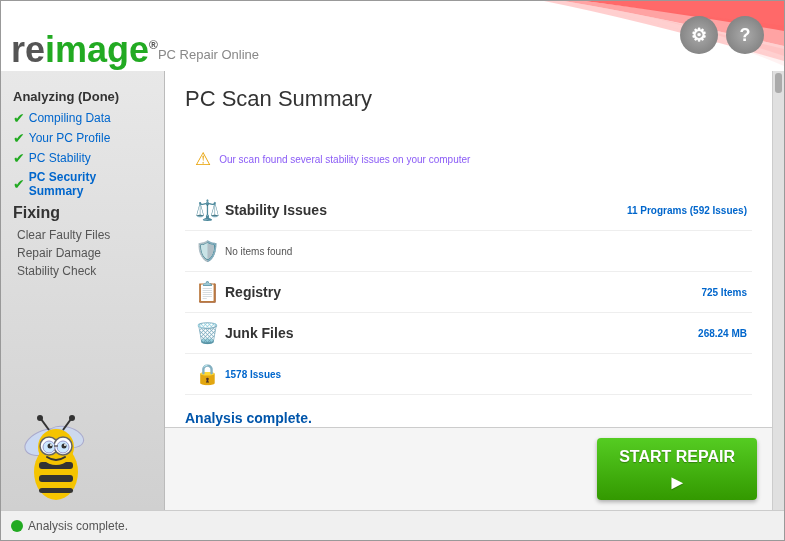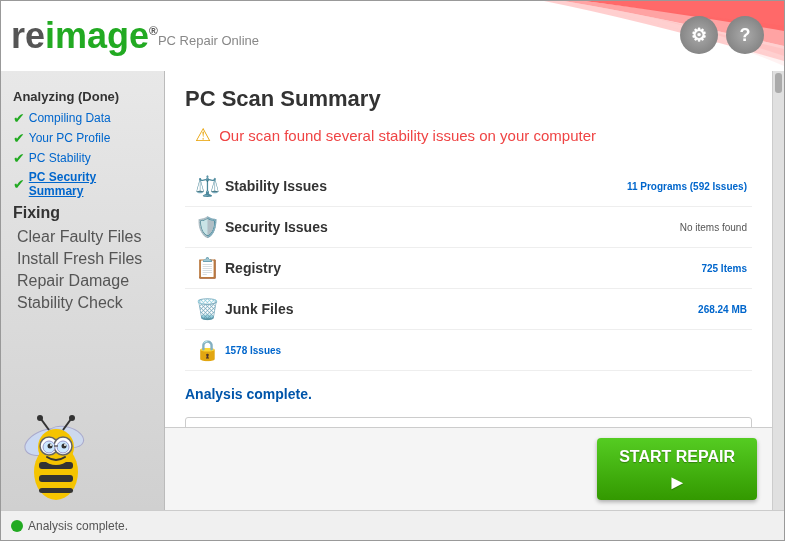--- a/index.html
+++ b/index.html
@@ -1,56 +1,56 @@
 <!DOCTYPE html>
 <html><head>
   <meta charset="utf-8">
   <style>
     * { margin: 0; padding: 0; box-sizing: border-box; }
     body { width: 785px; height: 541px; font-family: Arial, sans-serif; font-size: 13px; overflow: hidden; background: #d0d0d0; }
 
     .app-window { width: 785px; height: 541px; display: flex; flex-direction: column; border: 1px solid #999; }
 
     
-    .header { height: 70px; background: white; position: relative; overflow: hidden; display: flex; align-items: center; padding: 0 10px; flex-shrink: 0; }
+    .header { height: 70px; background: white; position: relative; overflow: hidden; display: flex; align-items: flex-end; padding: 0 10px; flex-shrink: 0; }
     .logo-area { display: flex; align-items: center; z-index: 2; }
     .logo-text { font-size: 36px; font-weight: bold; color: #333; }
     .logo-text .re { color: #555; }
     .logo-text .image { color: #22aa22; }
     .logo-reg { font-size: 12px; color: #555; vertical-align: super; }
     .logo-subtitle { font-size: 13px; color: #888; margin-left: 0; margin-top: 8px; }
     .header-icons { position: absolute; right: 20px; top: 15px; display: flex; gap: 8px; z-index: 3; }
     .header-icon-btn { width: 38px; height: 38px; border-radius: 50%; border: none; cursor: pointer; display: flex; align-items: center; justify-content: center; font-size: 18px; font-weight: bold; }
     .settings-btn { background: radial-gradient(circle, #aaa, #777); color: white; }
     .help-btn { background: radial-gradient(circle, #aaa, #777); color: white; }
 
     
     .main-area { display: flex; flex: 1; overflow: hidden; }
 
     
     .sidebar { width: 164px; background: linear-gradient(to bottom, #e8e8e8, #d0d0d0); border-right: 1px solid #bbb; flex-shrink: 0; padding: 10px 0; overflow: hidden; position: relative; }
     .sidebar-section-title { font-size: 13px; font-weight: bold; color: #333; padding: 8px 12px 4px; }
     .sidebar-item { display: flex; align-items: center; padding: 2px 12px; cursor: pointer; font-size: 12px; }
     .sidebar-item .check-icon { color: #22aa22; margin-right: 4px; font-size: 14px; }
     .sidebar-item .item-text { color: #0066cc; text-decoration: none; }
-    .sidebar-item.active .item-text { font-weight: bold; text-decoration: underline; }
+    .sidebar-item.active .item-text { font-weight: bold; }
     .fixing-title { font-size: 16px; font-weight: bold; color: #333; padding: 4px 12px; }
-    .fixing-item { padding: 2px 16px; cursor: pointer; font-size: 16px; color: #555; }
+    .fixing-item { padding: 2px 16px; cursor: pointer; font-size: 12px; color: #555; }
 
     
     .bee-container { position: absolute; bottom: 0; left: 10px; }
 
     
     .content { flex: 1; background: white; display: flex; flex-direction: column; overflow: hidden; }
     .content-inner { flex: 1; overflow-y: auto; padding: 15px 20px; }
-    .content-title { font-size: 22px; font-weight: bold; color: #333; margin-bottom: 4px; }
+    .content-title { font-size: 22px; font-weight: normal; color: #333; margin-bottom: 28px; }
 
     .warning-bar { display: flex; align-items: center; padding: 8px 10px; margin-bottom: 12px; }
     .warning-icon { font-size: 18px; margin-right: 8px; color: #e8a000; }
-    .warning-text { font-size: 15px; color: #ef4444; }
+    .warning-text { font-size: 10px; color: #8b5cf6; }
     .issues-row { display: flex; align-items: center; padding: 8px 5px; border-bottom: 1px solid #eee; }
     .issue-icon { width: 35px; flex-shrink: 0; font-size: 20px; text-align: center; }
     .issue-name { flex: 1; font-size: 14px; font-weight: bold; color: #333; }
     .issue-value { font-size: 10px; }
     .issue-value a { color: #0066cc; text-decoration: none; font-weight: bold; }
     .no-items { color: #555; }
 
     .analysis-complete { font-size: 14px; font-weight: bold; color: #0055aa; margin: 10px 0; padding: 5px 0; }
 
     .license-row { display: flex; align-items: center; border: 1px solid #ccc; border-radius: 3px; padding: 8px 10px; margin-top: 5px; }
@@ -123,21 +123,20 @@
         <span class="item-text">PC Stability</span>
       </div>
       <div class="sidebar-item active">
         <span class="check-icon">✔</span>
         <span class="item-text">PC Security Summary</span>
       </div>
 
       <div class="fixing-title">Fixing</div>
 
       <div class="fixing-item">Clear Faulty Files</div>
-      <div class="fixing-item">Install Fresh Files</div>
       <div class="fixing-item">Repair Damage</div>
       <div class="fixing-item">Stability Check</div>
 
       <div class="bee-container">
         <svg class="bee-svg" viewBox="0 0 110 100" xmlns="http://www.w3.org/2000/svg">
 
           <ellipse cx="35" cy="35" rx="22" ry="12" fill="rgba(200,220,255,0.7)" stroke="#aac" stroke-width="1" transform="rotate(-20 35 35)"></ellipse>
           <ellipse cx="55" cy="30" rx="18" ry="10" fill="rgba(200,220,255,0.6)" stroke="#aac" stroke-width="1" transform="rotate(15 55 30)"></ellipse>
 
           <ellipse cx="45" cy="65" rx="22" ry="28" fill="#f5c400"></ellipse>
@@ -176,21 +175,20 @@
           <span class="warning-text">Our scan found several stability issues on your computer</span>
         </div>
 
         <div class="issues-row">
           <span class="issue-icon">⚖️</span>
           <span class="issue-name">Stability Issues</span>
           <span class="issue-value"><a href="#">11 Programs (592 Issues)</a></span>
         </div>
         <div class="issues-row">
           <span class="issue-icon">🛡️</span>
-          <span class="issue-name">Security Issues</span>
           <span class="issue-value no-items">No items found</span>
         </div>
         <div class="issues-row">
           <span class="issue-icon">📋</span>
           <span class="issue-name">Registry</span>
           <span class="issue-value"><a href="#">725 Items</a></span>
         </div>
         <div class="issues-row">
           <span class="issue-icon">🗑️</span>
           <span class="issue-name">Junk Files</span>

